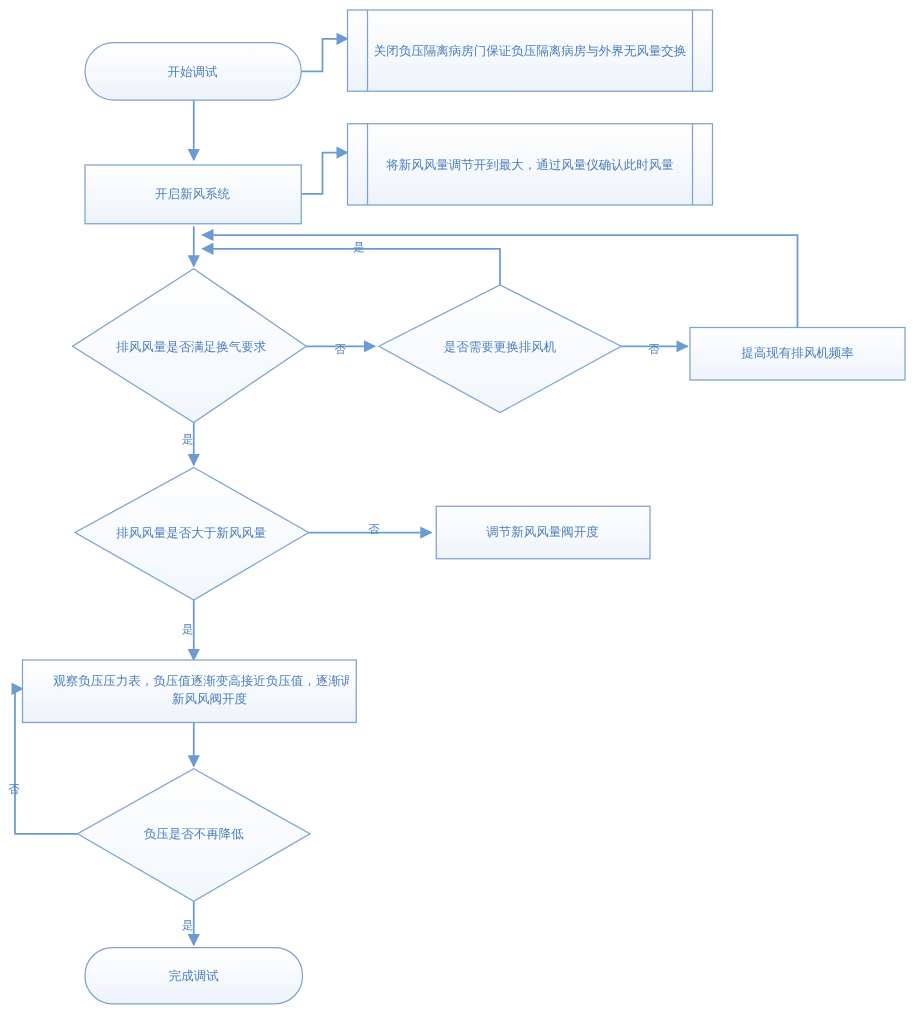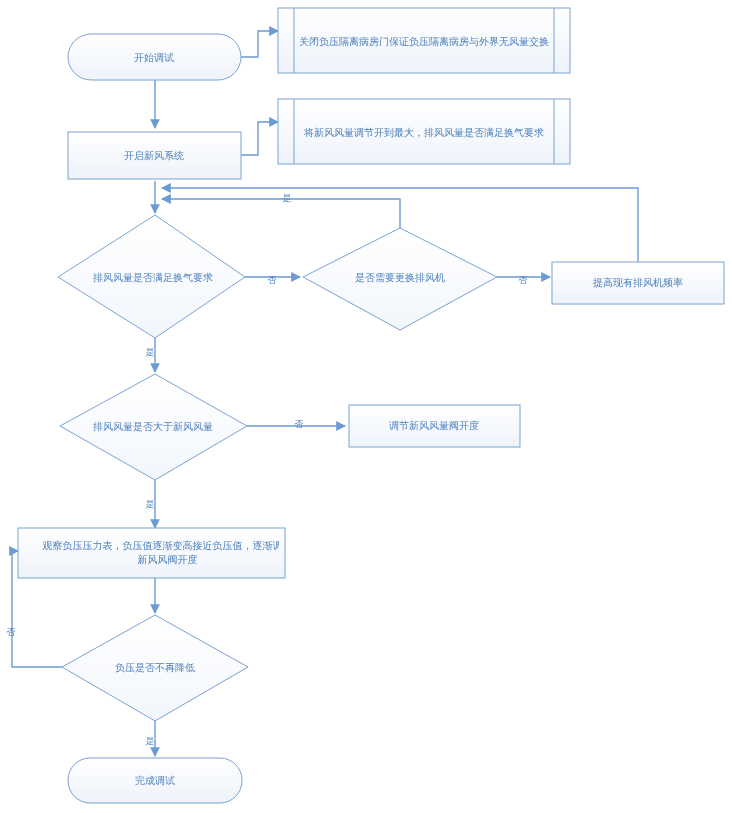--- a/index.html
+++ b/index.html
@@ -110,21 +110,21 @@
       <text class="node-text" x="154" y="156">开启新风系统</text>
     </g>
 
     <g>
       <rect class="shape shape-fill" x="278" y="99" width="292" height="65"></rect>
       <line class="shape" x1="294" y1="99" x2="294" y2="164"></line>
       <line class="shape" x1="554" y1="99" x2="554" y2="164"></line>
       <foreignObject x="298" y="103" width="252" height="58">
         <div xmlns="http://www.w3.org/1999/xhtml" style="width:252px;height:58px;display:flex;align-items:center;justify-content:center;
                     font-family:'DejaVu Sans','Liberation Sans',sans-serif;font-size:10px;color:#4a7ebb;
-                    line-height:1.5;text-align:center;">将新风风量调节开到最大，排风风量是否满足换气要求</div>
+                    line-height:1.5;text-align:center;">将新风风量调节开到最大，通过风量仪确认此时风量</div>
       </foreignObject>
     </g>
 
     <g>
       <polygon class="shape" fill="url(#diagrad)" points="155,215 245,277 155,338 58,277"></polygon>
       <text class="node-text" x="153" y="278">排风风量是否满足换气要求</text>
     </g>
 
     <g>
       <polygon class="shape" fill="url(#diagrad)" points="400,228 497,277 400,330 303,277"></polygon>

